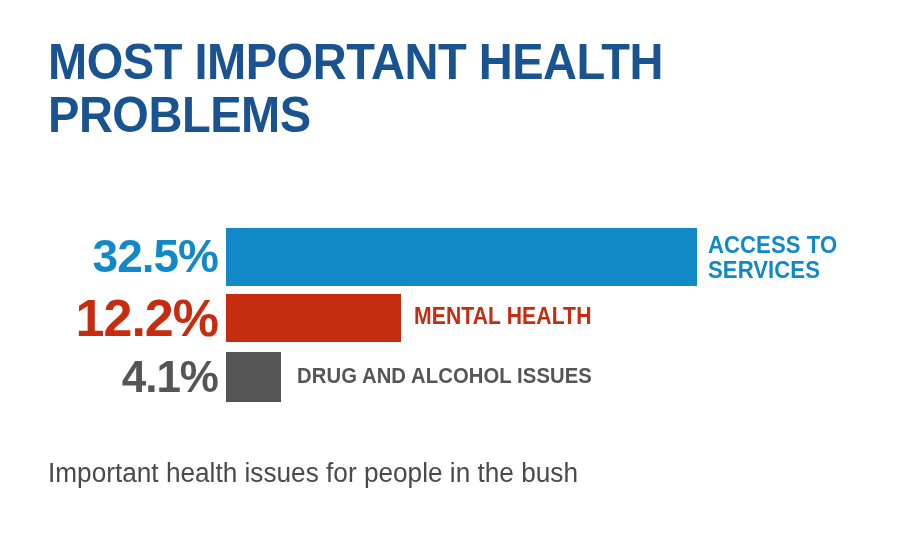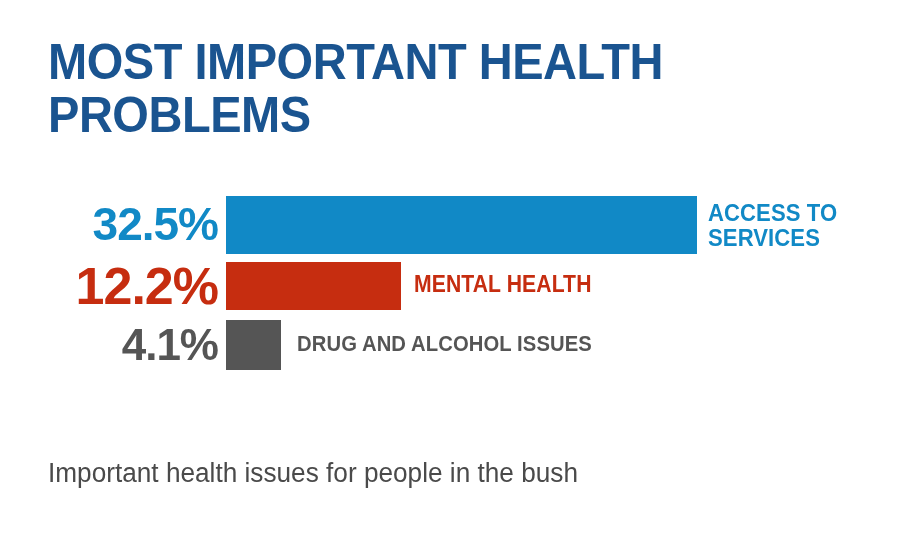--- a/index.html
+++ b/index.html
@@ -76,21 +76,21 @@
     font-weight: 700;
     text-transform: uppercase;
     letter-spacing: 0.1px;
     line-height: 1.04;
     transform: scaleX(0.92);
     transform-origin: left top;
     white-space: pre-line;
   }
 
   
-  #row-access { height: 66px; }
+  #row-access { height: 66px; margin-top: 32px; }
   #row-access .pct { top: -2px; font-size: 46px; line-height: 60px; }
   #row-access .bar { width: 471px; height: 58px; }
   #row-access .bar-label { left: 708px; top: 5px; font-size: 24px; }
 
   
   #row-mental { height: 58px; }
   #row-mental .pct { top: 0px; font-size: 52px; line-height: 48px; }
   #row-mental .bar { width: 175px; height: 48px; }
   #row-mental .bar-label { left: 414px; top: 11px; font-size: 23px; }
 

